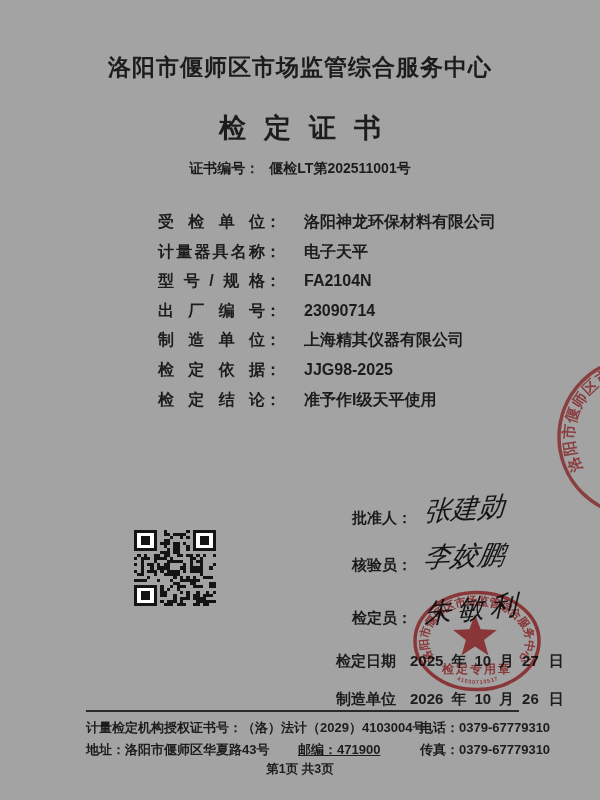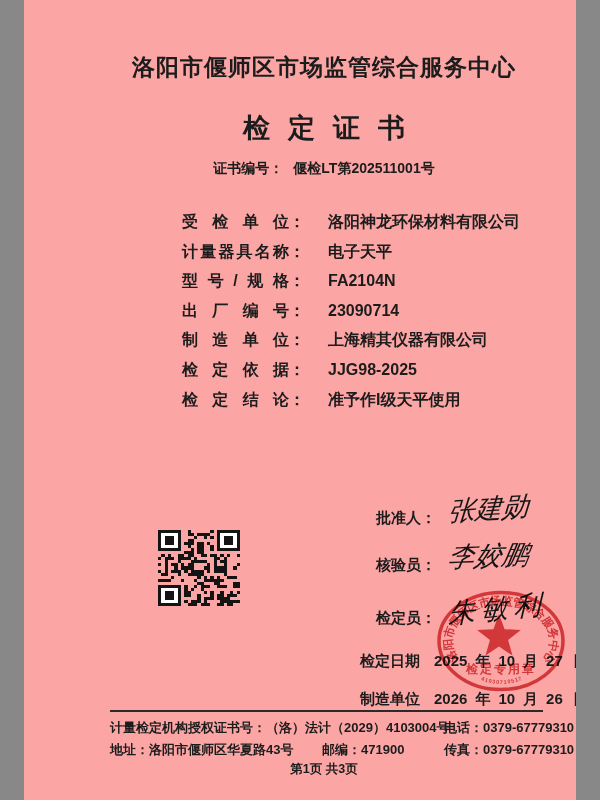--- a/index.html
+++ b/index.html
@@ -1,18 +1,18 @@
 <!DOCTYPE html>
 <html><head>
 <meta charset="utf-8">
 <style>
   html,body{margin:0;padding:0;background:#888;}
   .page{
-    position:relative;width:552px;height:800px;margin:0 auto;
-    background:#fca5a5;overflow:hidden;
+    position:relative;width:600px;height:800px;margin:0 auto;
+    background:#a3a3a3;overflow:hidden;
     font-family:"Liberation Sans","DejaVu Sans",sans-serif;
     color:#1c1c1c;
   }
   .abs{position:absolute;}
   
   .org-title{top:52px;left:0;width:600px;text-align:center;
     font-size:23px;font-weight:700;letter-spacing:1px;}
   .cert-title{top:110px;left:0;width:600px;text-align:center;
     font-size:27px;font-weight:700;letter-spacing:18px;text-indent:18px;font-family:Liberation Serif, serif;}
   .cert-no{top:160px;left:0;width:600px;text-align:center;
@@ -47,21 +47,21 @@
   .date-row .mo{margin-left:8px;}
   .date-row .u2{margin-left:8px;}
   .date-row .dy{margin-left:8px;}
   .date-row .u3{margin-left:10px;}
   
   .divider{top:710px;left:86px;width:433px;height:2px;background:#2a2a2a;}
   .foot{font-size:13px;font-weight:700;white-space:nowrap;}
   .foot-line1{top:719px;left:86px;width:500px;}
   .foot-line2{top:741px;left:86px;width:500px;}
   .foot .col-phone{position:absolute;left:334px;top:0;}
-  .foot .col-zip{position:absolute;left:212px;top:0;}
+  .foot .col-zip{position:absolute;left:212px;top:0;text-decoration:underline;}
   .page-info{top:761px;left:0;width:600px;text-align:center;font-size:12.5px;font-weight:700;}
   
   .seal{mix-blend-mode:multiply;z-index:3;pointer-events:none;}
   .seal-main{top:589px;left:410px;width:134px;height:104px;opacity:.87;}
   .seal-partial{top:352px;left:553px;width:170px;height:170px;opacity:.8;}
   .seal svg{width:100%;height:100%;overflow:visible;}
   .seal text,.seal textPath{font-family:"Liberation Sans","DejaVu Sans",sans-serif;font-weight:700;}
 </style>
 </head>
 <body>

